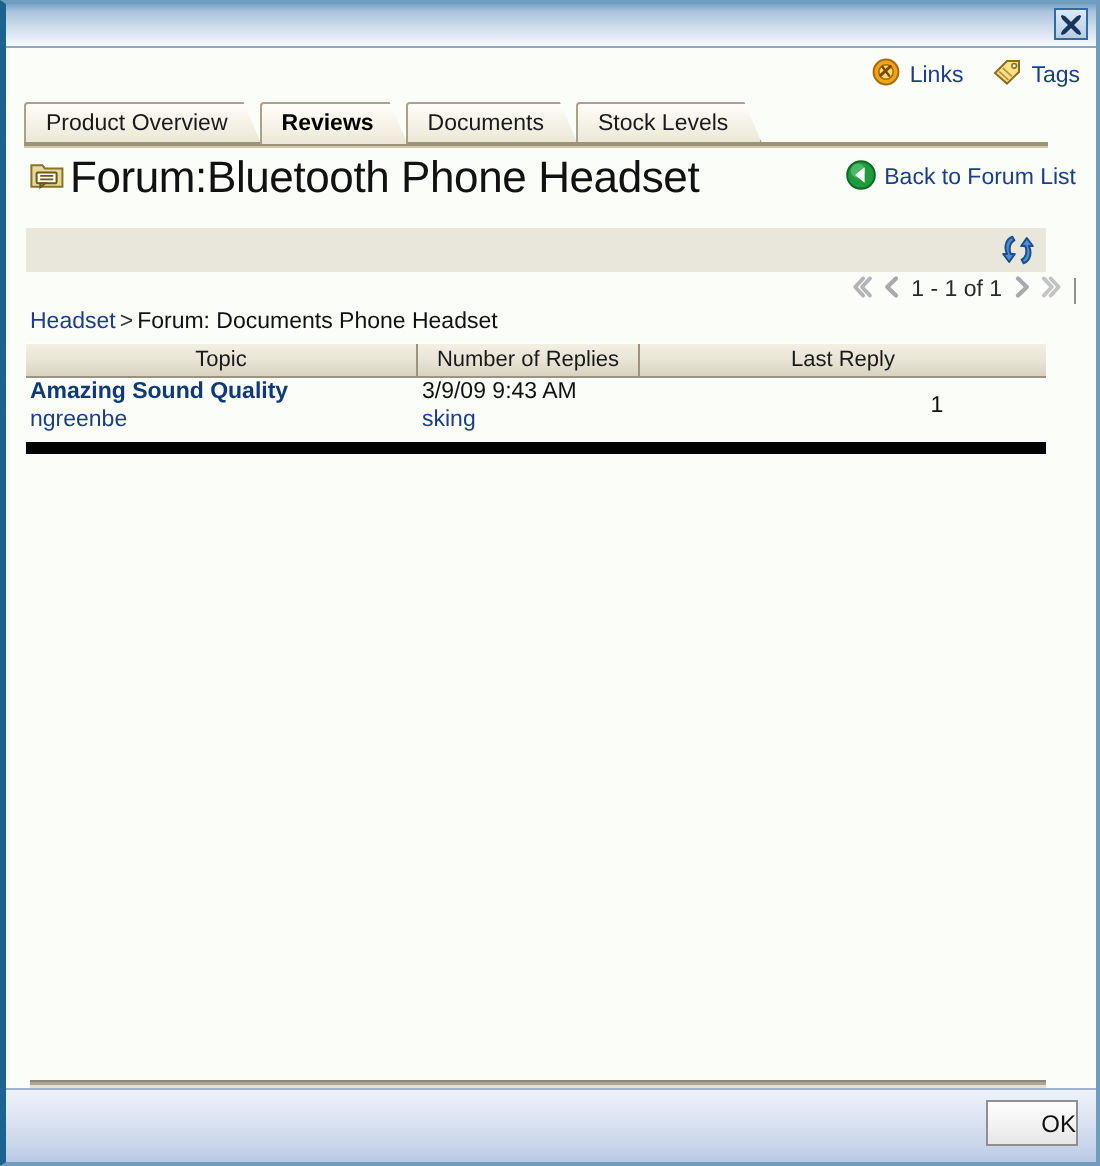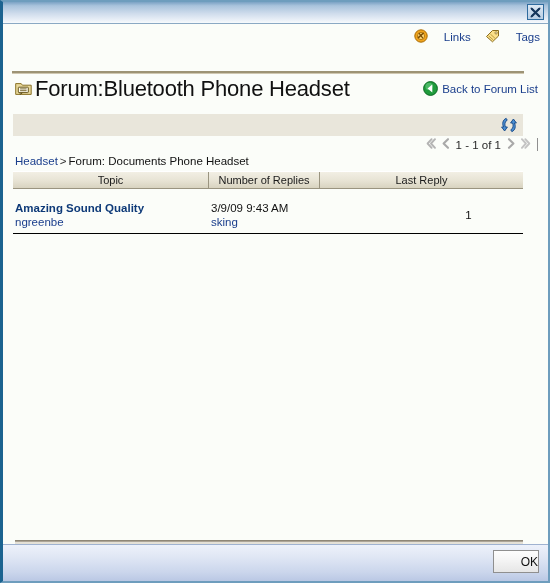--- a/index.html
+++ b/index.html
@@ -56,21 +56,21 @@
     position: absolute;
     right: 8px;
     top: 27px;
     display: flex;
     align-items: center;
     gap: 14px;
   }
   .tool-link {
     display: flex;
     align-items: center;
-    gap: 16px;
+    gap: 5px;
     font-size: 11.5px;
     color: #1a3e8c;
     cursor: pointer;
     text-decoration: none;
   }
   .tool-link .lbl { text-decoration: none; }
 
   
   #tabs {
     position: absolute;
@@ -231,22 +231,22 @@
     overflow: hidden;
     white-space: nowrap;
   }
   .th:last-child { border-right: none; }
   .th.c0 { width: 196px; }
   .th.c1 { width: 203px; }
   .th.c2 { width: 111px; }
 
   .trow {
     display: flex;
-    border-bottom: 1px solid #000000;
-    padding-top: 12px;
+    border-bottom: 6px solid #000000;
+    padding-top: 0;
     padding-bottom: 4px;
     background: transparent;
   }
   .td { box-sizing: border-box; padding-left: 2px; }
   .td.c0 { width: 196px; }
   .td.c1 { width: 203px; }
   .td.c2 { width: 111px; text-align: center; display:flex; align-items:center; justify-content:center; }
   .topic-title {
     font-size: 11.5px;
     font-weight: bold;
@@ -349,20 +349,34 @@
         <svg width="15" height="14" viewBox="0 0 15 14">
           <path d="M1.5 7.5 L7.5 1.5 L13.5 1.5 L13.5 7 L7.5 12.8 Z" fill="#fbe08a" stroke="#8a6d1d" stroke-width="1"></path>
           <circle cx="11.1" cy="3.9" r="1.15" fill="#fffcf0" stroke="#8a6d1d" stroke-width="0.8"></circle>
           <path d="M3.6 6.8 L8.2 10.9 M5.4 5.1 L9.9 9.2" stroke="#b59333" stroke-width="0.9"></path>
         </svg>
       </span>
       <span class="lbl">Tags</span>
     </div>
   </div>
 
+  <div id="tabs">
+    <div class="tab">
+      <span>Product Overview</span>
+    </div>
+    <div class="tab active">
+      <span>Reviews</span>
+    </div>
+    <div class="tab">
+      <span>Documents</span>
+    </div>
+    <div class="tab">
+      <span>Stock Levels</span>
+    </div>
+  </div>
   <div id="tabs-underline"></div>
   <div id="tabs-underline-hi"></div>
 
   <div id="page-head">
     <div id="page-title-wrap">
       <span>
         <svg width="17" height="15" viewBox="0 0 17 15">
           <path d="M0.7 2.6 L6.2 2.6 L7.4 4.2 L16.2 4.2 L16.2 13.4 L0.7 13.4 Z" fill="#e8d89a" stroke="#8a7328" stroke-width="1"></path>
           <rect x="3.3" y="6.2" width="10" height="5.4" rx="0.6" fill="#fdfaf0" stroke="#6a5a20" stroke-width="1"></rect>
           <path d="M5.2 11.6 L5.2 13.6 L7.6 11.6 Z" fill="#fdfaf0" stroke="#6a5a20" stroke-width="1"></path>

